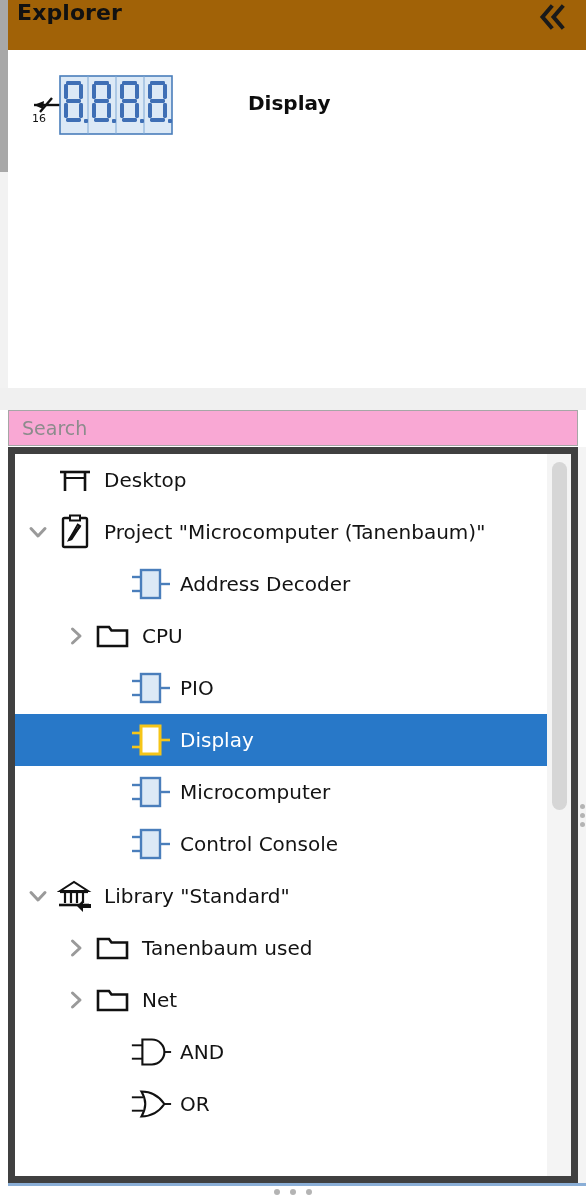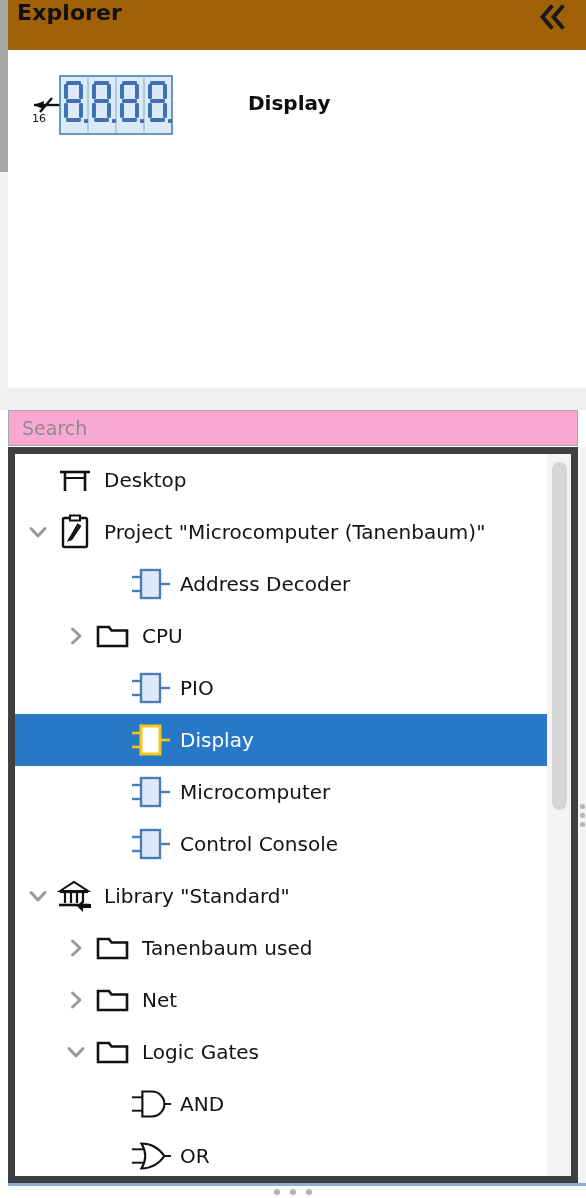--- a/index.html
+++ b/index.html
@@ -451,33 +451,20 @@
             <path d="M7.5 4 L15 11 L7.5 18" fill="none" stroke="#9a9a9a" stroke-width="3" stroke-linecap="round" stroke-linejoin="round"></path>
           </svg>
         </span>
         <span class="row-icon">
           <svg width="34" height="28" viewBox="0 0 34 28">
             <path d="M2 24 L2 5 L13 5 L15.5 8.5 L31 8.5 L31 24 Z" fill="#fff" stroke="#111" stroke-width="2.6" stroke-linejoin="miter"></path>
           </svg>
         </span>
         <span class="row-label">Net</span>
       </div>
-      <div class="tree-row d2">
-        <span class="twisty">
-          <svg width="22" height="22" viewBox="0 0 22 22">
-            <path d="M4 7.5 L11 15 L18 7.5" fill="none" stroke="#9a9a9a" stroke-width="3" stroke-linecap="round" stroke-linejoin="round"></path>
-          </svg>
-        </span>
-        <span class="row-icon">
-          <svg width="34" height="28" viewBox="0 0 34 28">
-            <path d="M2 24 L2 5 L13 5 L15.5 8.5 L31 8.5 L31 24 Z" fill="#fff" stroke="#111" stroke-width="2.6" stroke-linejoin="miter"></path>
-          </svg>
-        </span>
-        <span class="row-label">Logic Gates</span>
-      </div>
       <div class="tree-row d3">
         <span class="twisty"></span>
         <span class="row-icon">
           <svg width="46" height="34" viewBox="0 0 46 34">
             <line x1="3" y1="10" x2="14" y2="10" stroke="#111" stroke-width="2"></line>
             <line x1="3" y1="24" x2="14" y2="24" stroke="#111" stroke-width="2"></line>
             <path d="M14 4 L24 4 A13 13 0 0 1 24 30 L14 30 Z" fill="#fff" stroke="#111" stroke-width="2.2"></path>
             <line x1="37" y1="17" x2="44" y2="17" stroke="#111" stroke-width="2"></line>
           </svg>
         </span>

